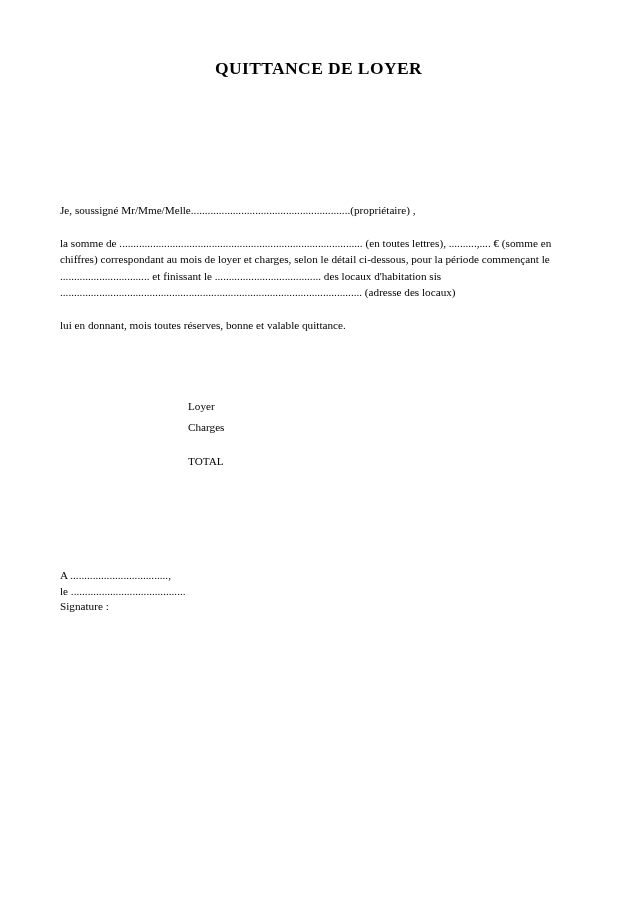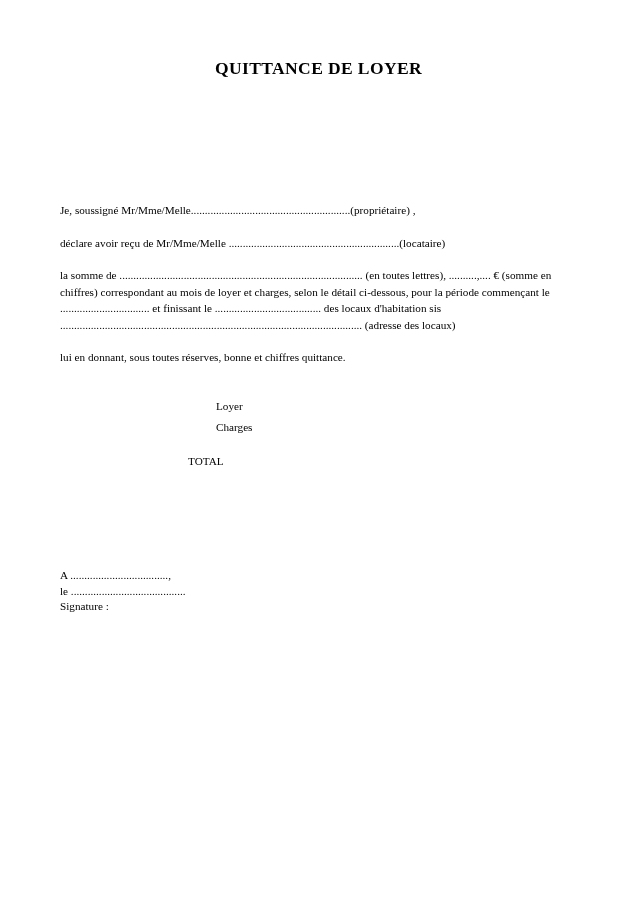--- a/index.html
+++ b/index.html
@@ -53,21 +53,20 @@
   }
   .amounts {
     position: absolute;
     left: 188px;
     top: 396px;
     font-size: 11.2px;
     line-height: 20.5px;
   }
   .amount-row {
     white-space: nowrap;
-    margin-left: 28px;
   }
   .total-row {
     position: absolute;
     left: 188px;
     top: 453px;
     font-size: 11.2px;
     line-height: 16px;
     white-space: nowrap;
   }
   .signature-block {
@@ -85,26 +84,25 @@
 <body>
 
 <div class="page">
 
   <div class="doc-title">QUITTANCE DE LOYER</div>
 
   <div class="body-block">
 
     <p class="para">Je, soussigné Mr/Mme/Melle.........................................................(propriétaire) ,</p>
 
-    <p class="para">déclare avoir reçu de Mr/Mme/Melle .............................................................(locataire)</p>
 
     <p class="para">la somme de ....................................................................................... (en toutes lettres), ..........,.... €
 (somme en chiffres) correspondant au mois de loyer et charges, selon le détail ci-dessous, pour la période commençant le ................................ et finissant le ...................................... des locaux d'habitation sis ............................................................................................................ (adresse des locaux)</p>
 
-    <p class="para tight">lui en donnant, sous toutes réserves, bonne et chiffres quittance.</p>
+    <p class="para tight">lui en donnant, mois toutes réserves, bonne et valable quittance.</p>
 
   </div>
 
   <div class="amounts">
     <div class="amount-row">Loyer</div>
     <div class="amount-row">Charges</div>
   </div>
 
   <div class="total-row">TOTAL</div>
 

